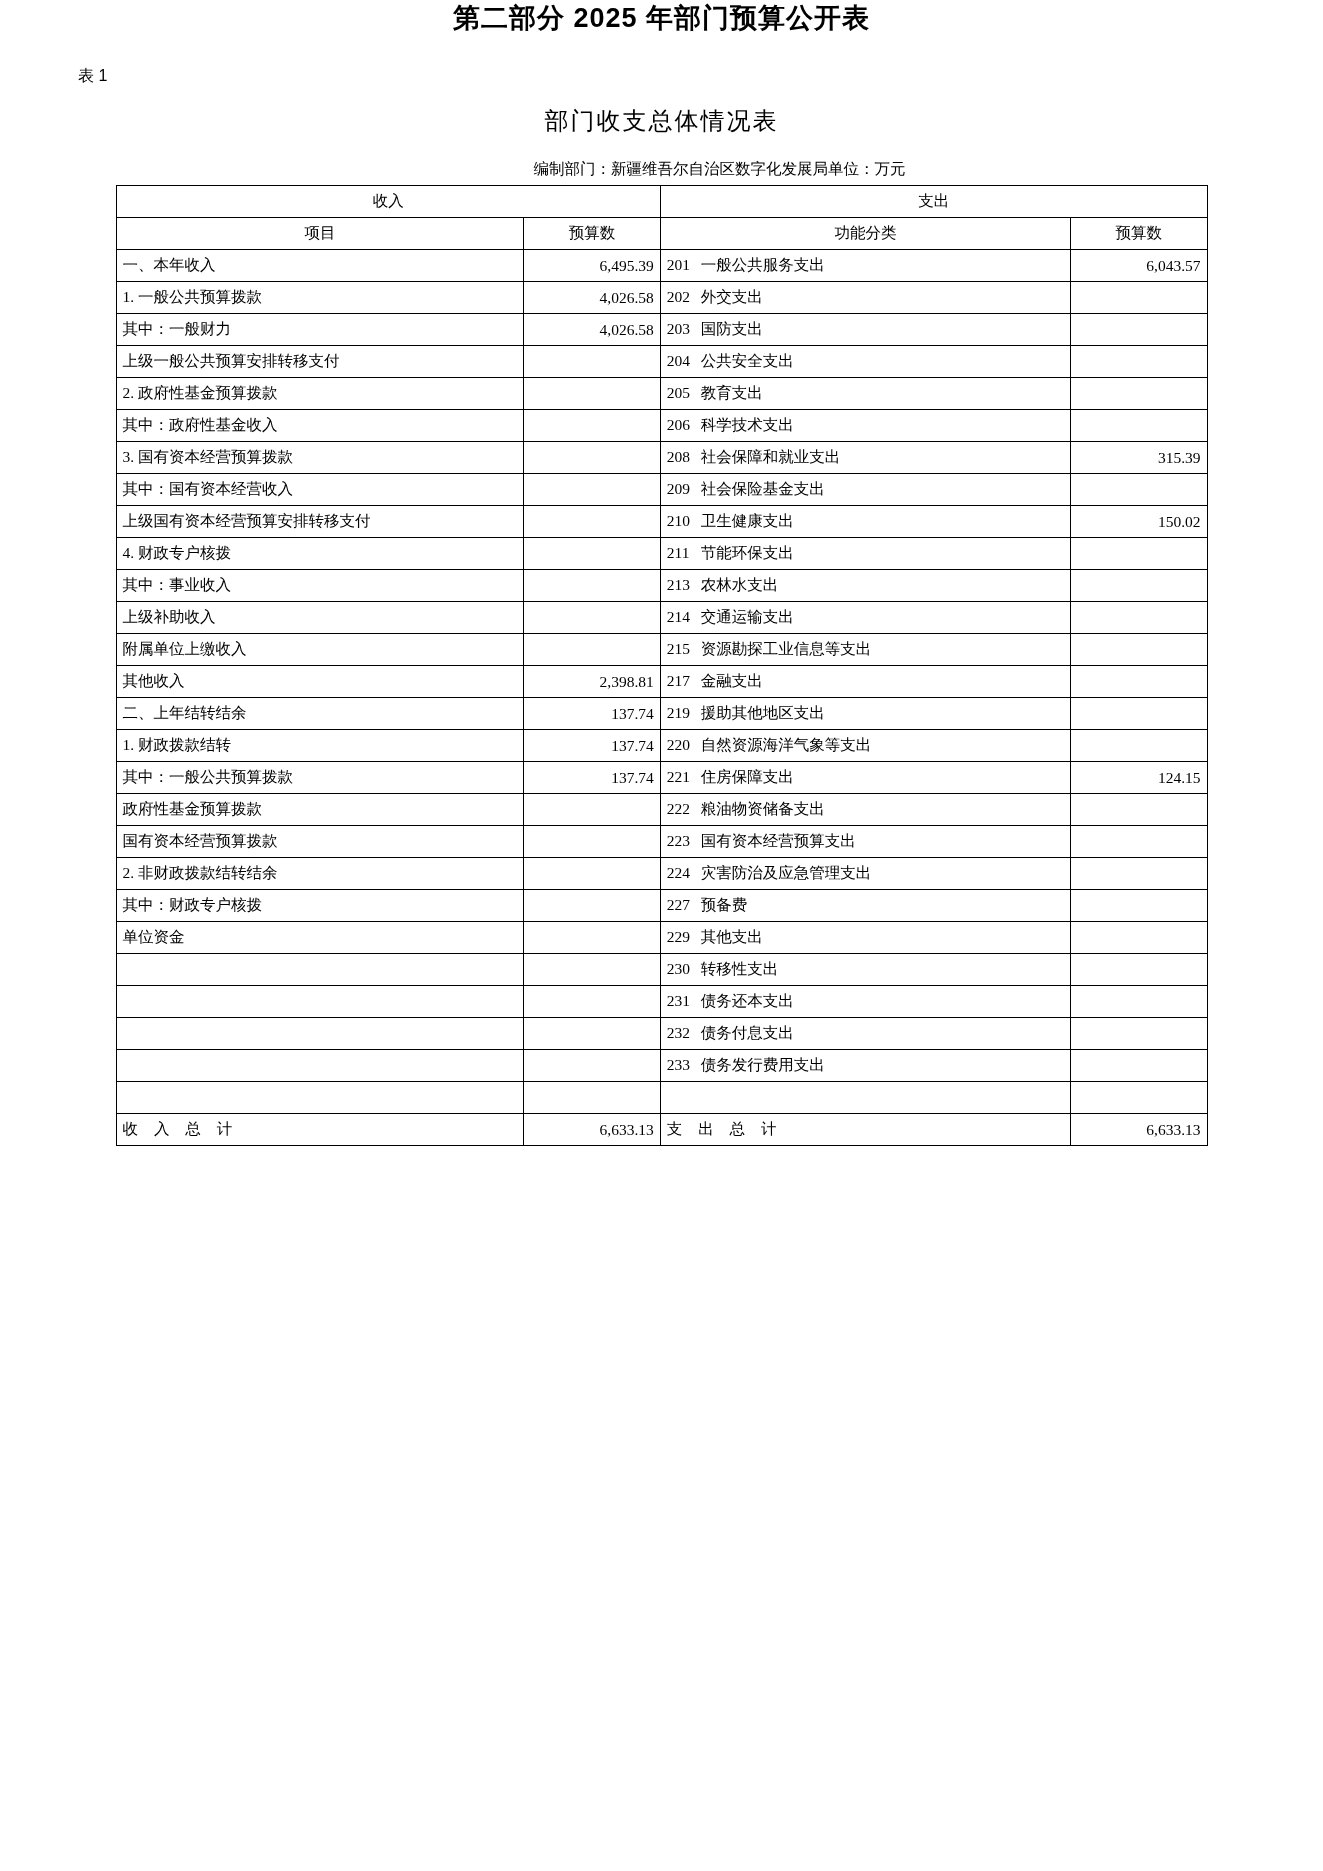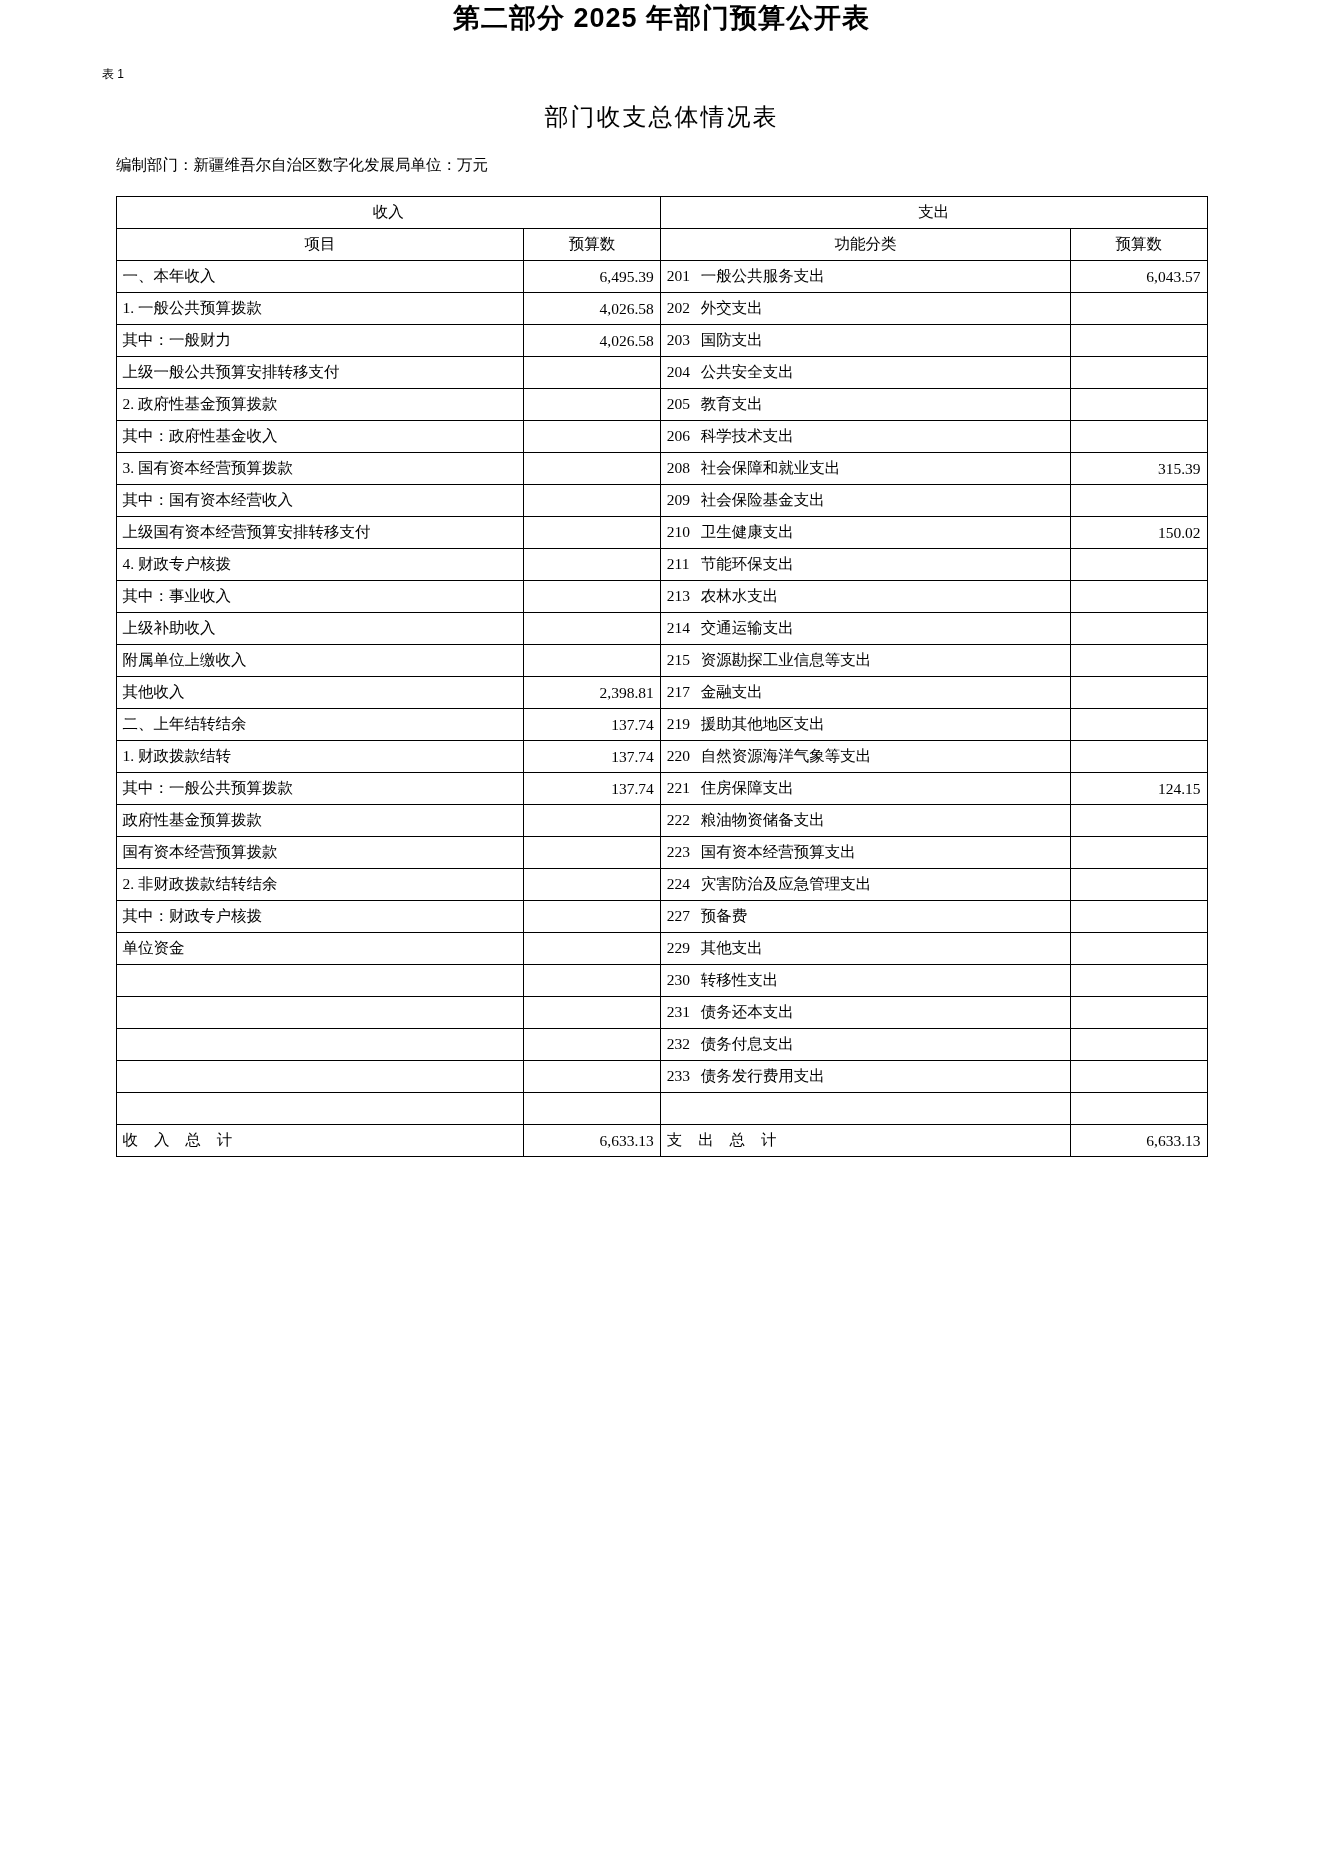--- a/index.html
+++ b/index.html
@@ -23,44 +23,44 @@
   }
   .doc-title {
     text-align: center;
     font-size: 27px;
     font-weight: bold;
     letter-spacing: 1px;
     font-family: "Liberation Sans", "DejaVu Sans", sans-serif;
   }
   .table-label {
     margin-top: 30px;
-    margin-left: 102px;
-    font-size: 12px;
+    margin-left: 78px;
+    font-size: 16px;
     font-family: Liberation Sans, sans-serif;
   }
   .table-title {
     text-align: center;
     font-size: 24px;
     font-weight: normal;
     margin-top: 18px;
     letter-spacing: 2px;
     font-family: "Liberation Serif", "DejaVu Serif", serif;
   }
   .meta-row {
     margin-top: 22px;
     margin-left: 116px;
     display: flex;
-    justify-content: flex-start;
+    justify-content: center;
     font-size: 15.5px;
   }
   .meta-left { white-space: nowrap; }
   .meta-right { white-space: nowrap; }
 
   table.budget {
-    margin: 20px auto 0 auto;
+    margin: 5px auto 0 auto;
     border-collapse: collapse;
     width: 1092px;
     table-layout: fixed;
     font-size: 15px;
     padding-left: 15px;
   }
   table.budget td, table.budget th {
     border: 1px solid #000;
     height: 31px;
     padding: 0 6px;

